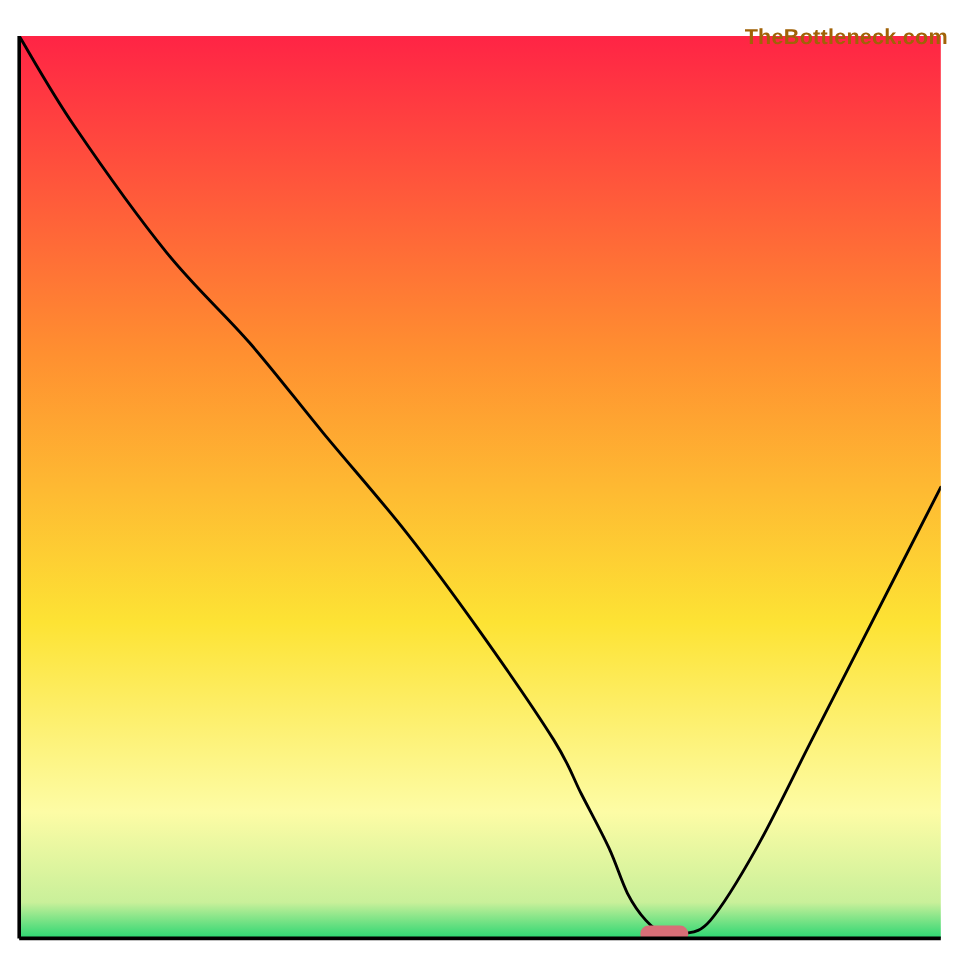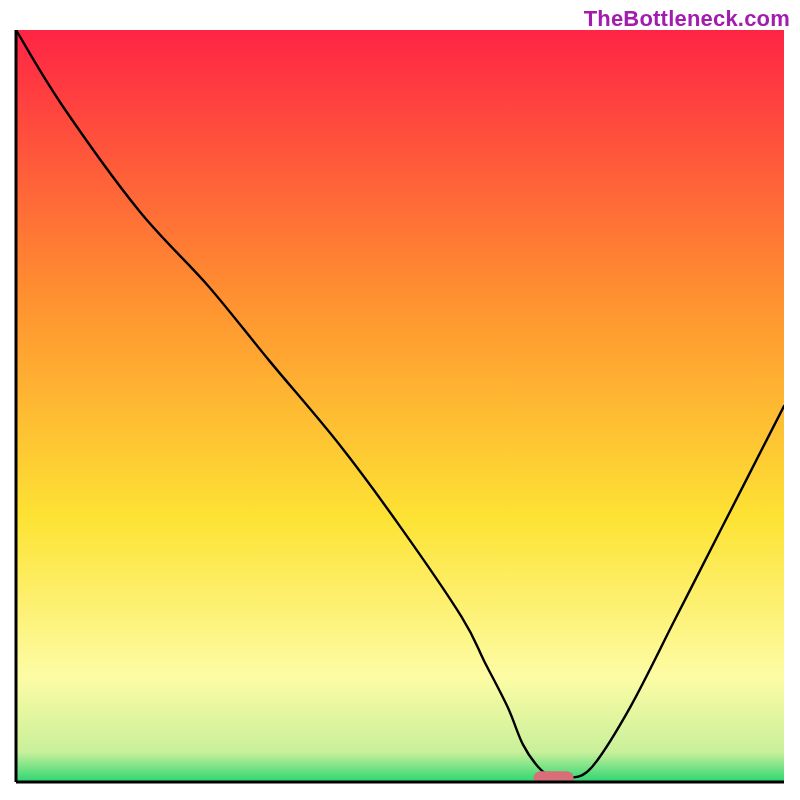--- a/index.html
+++ b/index.html
@@ -10,26 +10,26 @@
     overflow: hidden;
     background: #fff;
   }
   .chart-wrap {
     position: relative;
     width: 800px;
     height: 800px;
   }
   .watermark {
     position: absolute;
-    top: 6px;
+    top: 21px;
     right: 10px;
     font-family: Arial, Helvetica, sans-serif;
-    font-size: 22px;
+    font-size: 18px;
     font-weight: 600;
-    color: #a21caf;
+    color: #a16207;
     letter-spacing: 0.2px;
     z-index: 4;
     user-select: none;
   }
   svg {
     position: absolute;
     top: 0;
     left: 0;
     display: block;
   }

